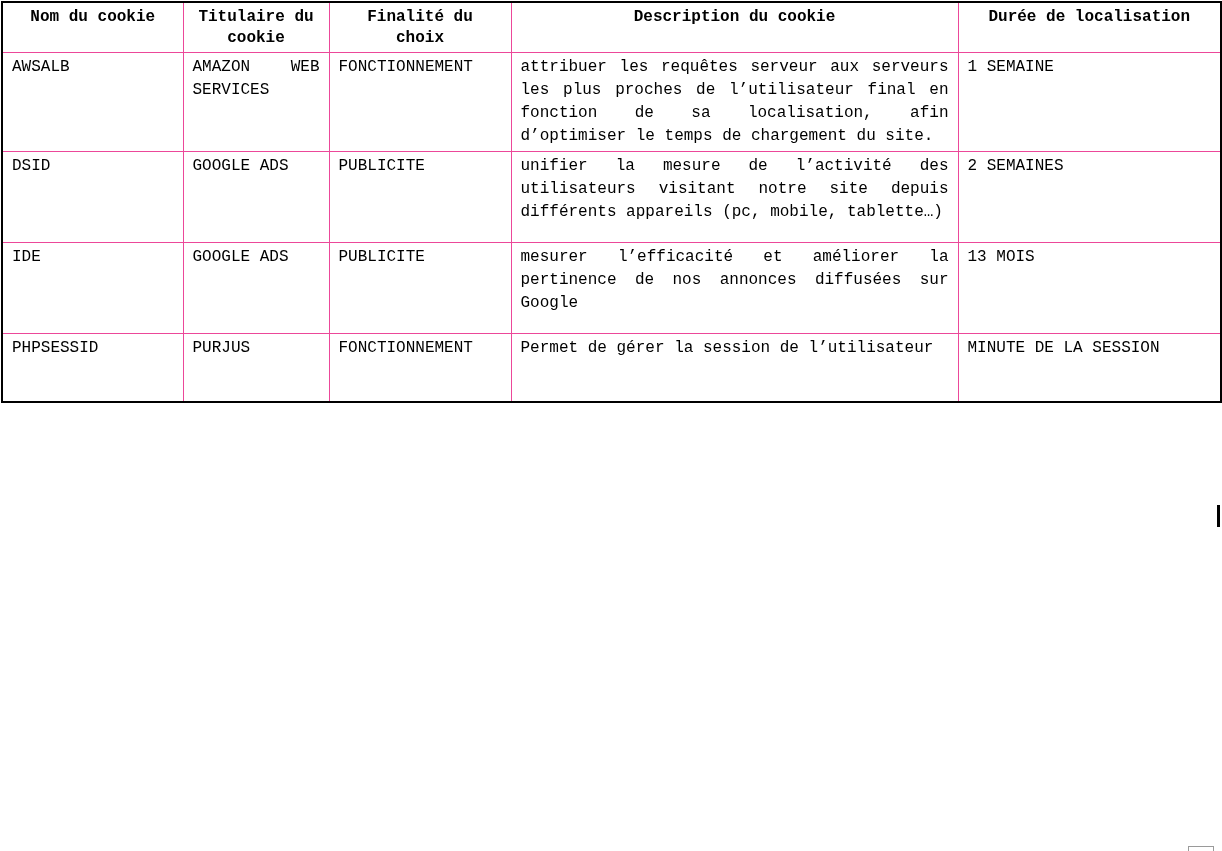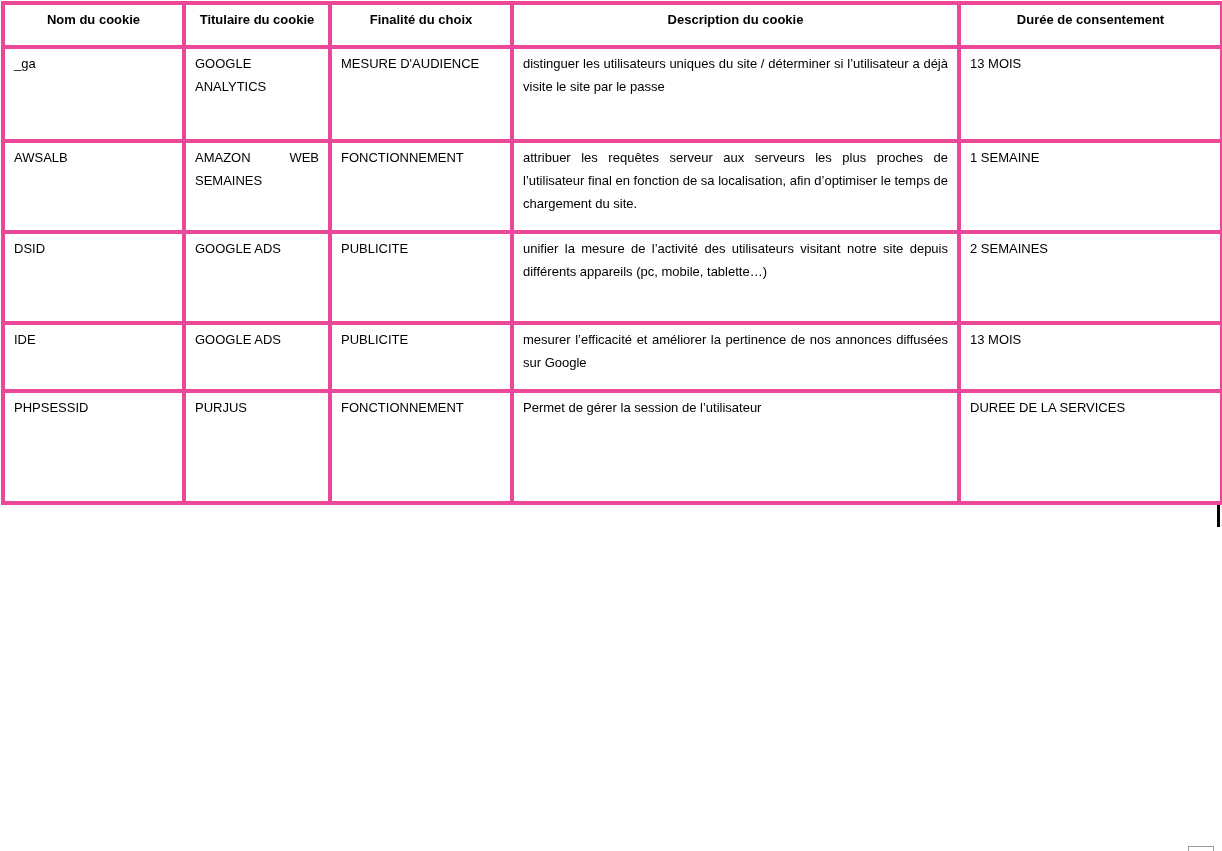--- a/index.html
+++ b/index.html
@@ -23,27 +23,28 @@
     height: 851px;
   }
   table.cookie-table {
     border-collapse: collapse;
     table-layout: fixed;
     width: 1219px;
     margin: 1px 0 0 1px;
     border: 2px solid #000000;
   }
   th, td {
-    border: 4px solid #ec4899;
+    border: 1px solid #ec4899;
     vertical-align: top;
     padding: 3px 9px 3px 9px;
-    font-size: 13px;
+    font-size: 16px;
     line-height: 23px;
     overflow: hidden;
     word-wrap: break-word;
+    font-family: Liberation Mono, monospace;
   }
   th {
     font-weight: bold;
     text-align: center;
     line-height: 21px;
     padding-top: 4px;
   }
   td[data-name="cell-description"],
   td[data-name="cell-owner"] {
     text-align: justify;
@@ -89,34 +90,27 @@
       <col style="width:182px">
       <col style="width:447px">
       <col style="width:263px">
     </colgroup>
     <thead data-name="table-header">
       <tr id="header-row" data-name="table-header-row">
           <th data-name="column-header">Nom du cookie</th>
           <th data-name="column-header">Titulaire du cookie</th>
           <th data-name="column-header">Finalité du choix</th>
           <th data-name="column-header">Description du cookie</th>
-          <th data-name="column-header">Durée de consentement</th>
+          <th data-name="column-header">Durée de localisation</th>
         </tr>
     </thead>
     <tbody id="table-body" data-name="table-body">
         <tr data-name="table-row">
-          <td data-name="cell-name">_ga</td>
-          <td data-name="cell-owner">GOOGLE ANALYTICS</td>
-          <td data-name="cell-purpose">MESURE D'AUDIENCE</td>
-          <td data-name="cell-description">distinguer les utilisateurs uniques du site / déterminer si l’utilisateur a déjà visite le site par le passe</td>
-          <td data-name="cell-duration">13 MOIS</td>
-        </tr>
-        <tr data-name="table-row">
           <td data-name="cell-name">AWSALB</td>
-          <td data-name="cell-owner">AMAZON WEB SEMAINES</td>
+          <td data-name="cell-owner">AMAZON WEB SERVICES</td>
           <td data-name="cell-purpose">FONCTIONNEMENT</td>
           <td data-name="cell-description">attribuer les requêtes serveur aux serveurs les plus proches de l’utilisateur final en fonction de sa localisation, afin d’optimiser le temps de chargement du site.</td>
           <td data-name="cell-duration">1 SEMAINE</td>
         </tr>
         <tr data-name="table-row">
           <td data-name="cell-name">DSID</td>
           <td data-name="cell-owner">GOOGLE ADS</td>
           <td data-name="cell-purpose">PUBLICITE</td>
           <td data-name="cell-description">unifier la mesure de l’activité des utilisateurs visitant notre site depuis différents appareils (pc, mobile, tablette…)</td>
           <td data-name="cell-duration">2 SEMAINES</td>
@@ -126,19 +120,19 @@
           <td data-name="cell-owner">GOOGLE ADS</td>
           <td data-name="cell-purpose">PUBLICITE</td>
           <td data-name="cell-description">mesurer l’efficacité et améliorer la pertinence de nos annonces diffusées sur Google</td>
           <td data-name="cell-duration">13 MOIS</td>
         </tr>
         <tr data-name="table-row">
           <td data-name="cell-name">PHPSESSID</td>
           <td data-name="cell-owner">PURJUS</td>
           <td data-name="cell-purpose">FONCTIONNEMENT</td>
           <td data-name="cell-description">Permet de gérer la session de l’utilisateur</td>
-          <td data-name="cell-duration">DUREE DE LA SERVICES</td>
+          <td data-name="cell-duration">MINUTE DE LA SESSION</td>
         </tr>
       </tbody>
   </table>
   <div class="cursor-mark" data-name="text-cursor-mark"></div>
   <div class="resize-handle" data-name="table-resize-handle"></div>
 </div>
 
 </body></html>

